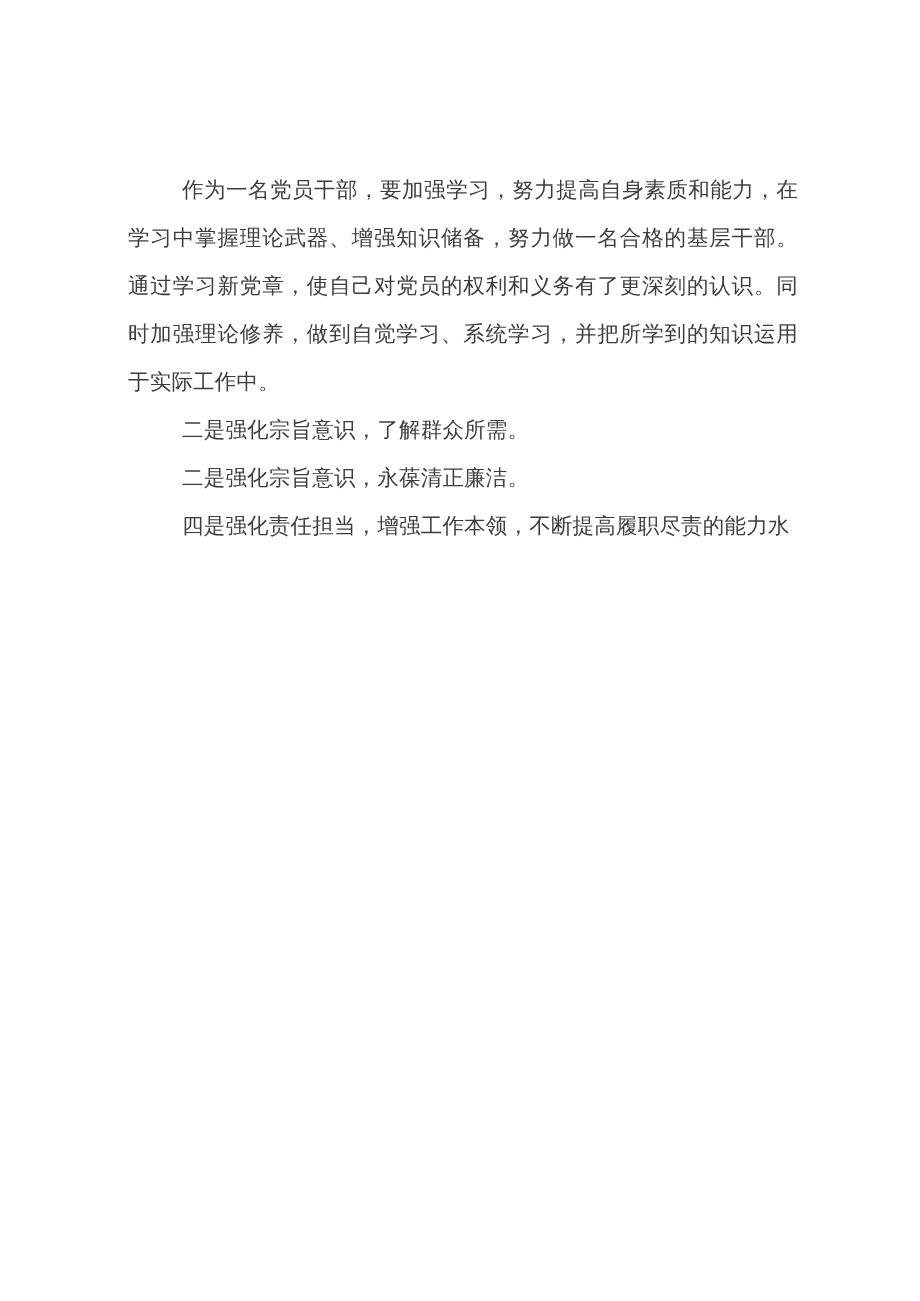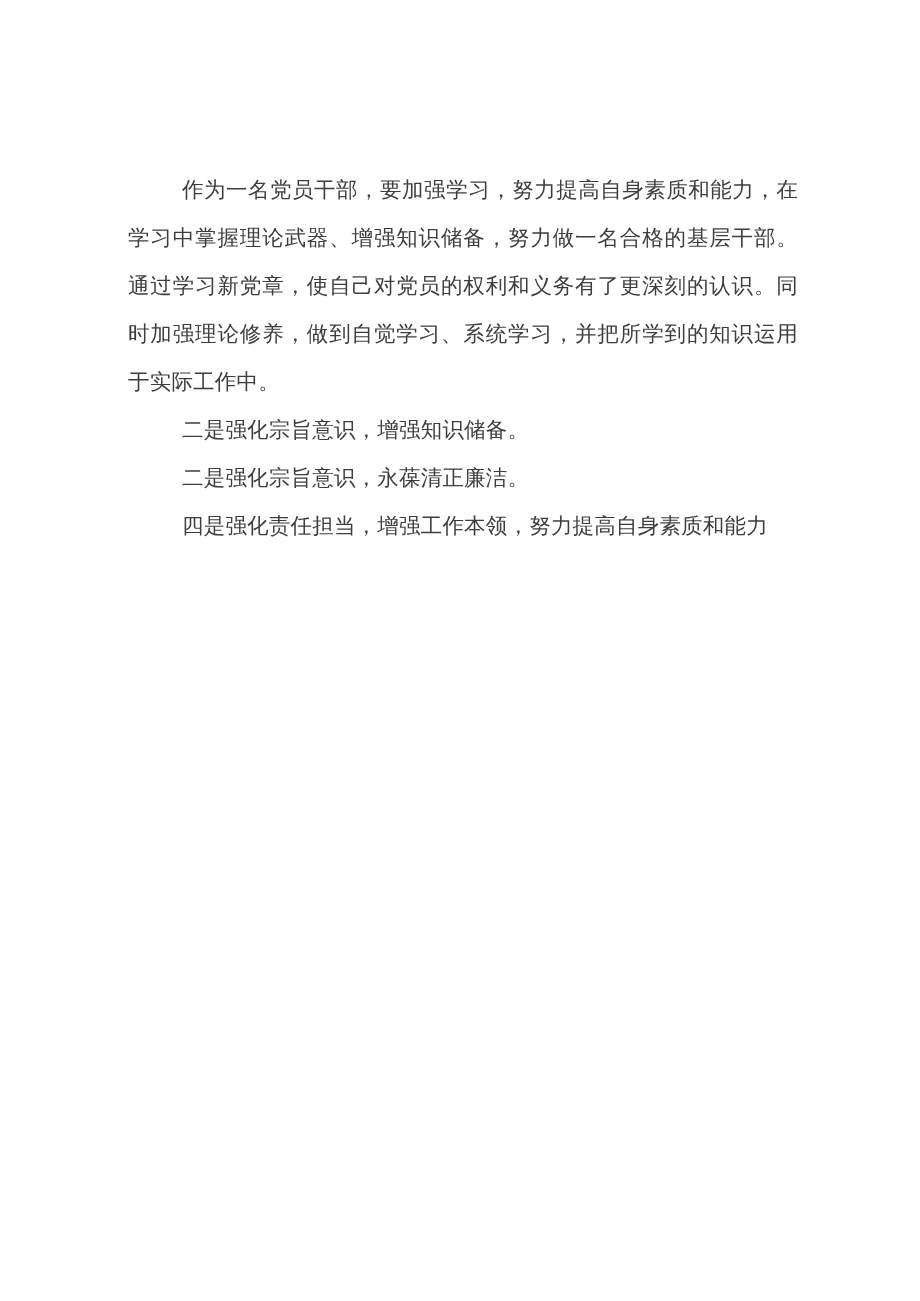--- a/index.html
+++ b/index.html
@@ -37,17 +37,17 @@
     text-indent: 54px;
     word-break: break-all;
   }
 </style>
 </head>
 <body>
 
 <div class="page">
   <div class="content">
       <p class="para">作为一名党员干部，要加强学习，努力提高自身素质和能力，在学习中掌握理论武器、增强知识储备，努力做一名合格的基层干部。通过学习新党章，使自己对党员的权利和义务有了更深刻的认识。同时加强理论修养，做到自觉学习、系统学习，并把所学到的知识运用于实际工作中。</p>
-      <p class="para">二是强化宗旨意识，增强知识储备。</p>
+      <p class="para">二是强化宗旨意识，了解群众所需。</p>
       <p class="para">二是强化宗旨意识，永葆清正廉洁。</p>
-      <p class="para">四是强化责任担当，增强工作本领，努力提高自身素质和能力</p>
+      <p class="para">四是强化责任担当，增强工作本领，不断提高履职尽责的能力水</p>
     </div>
 </div>
 
 </body></html>

